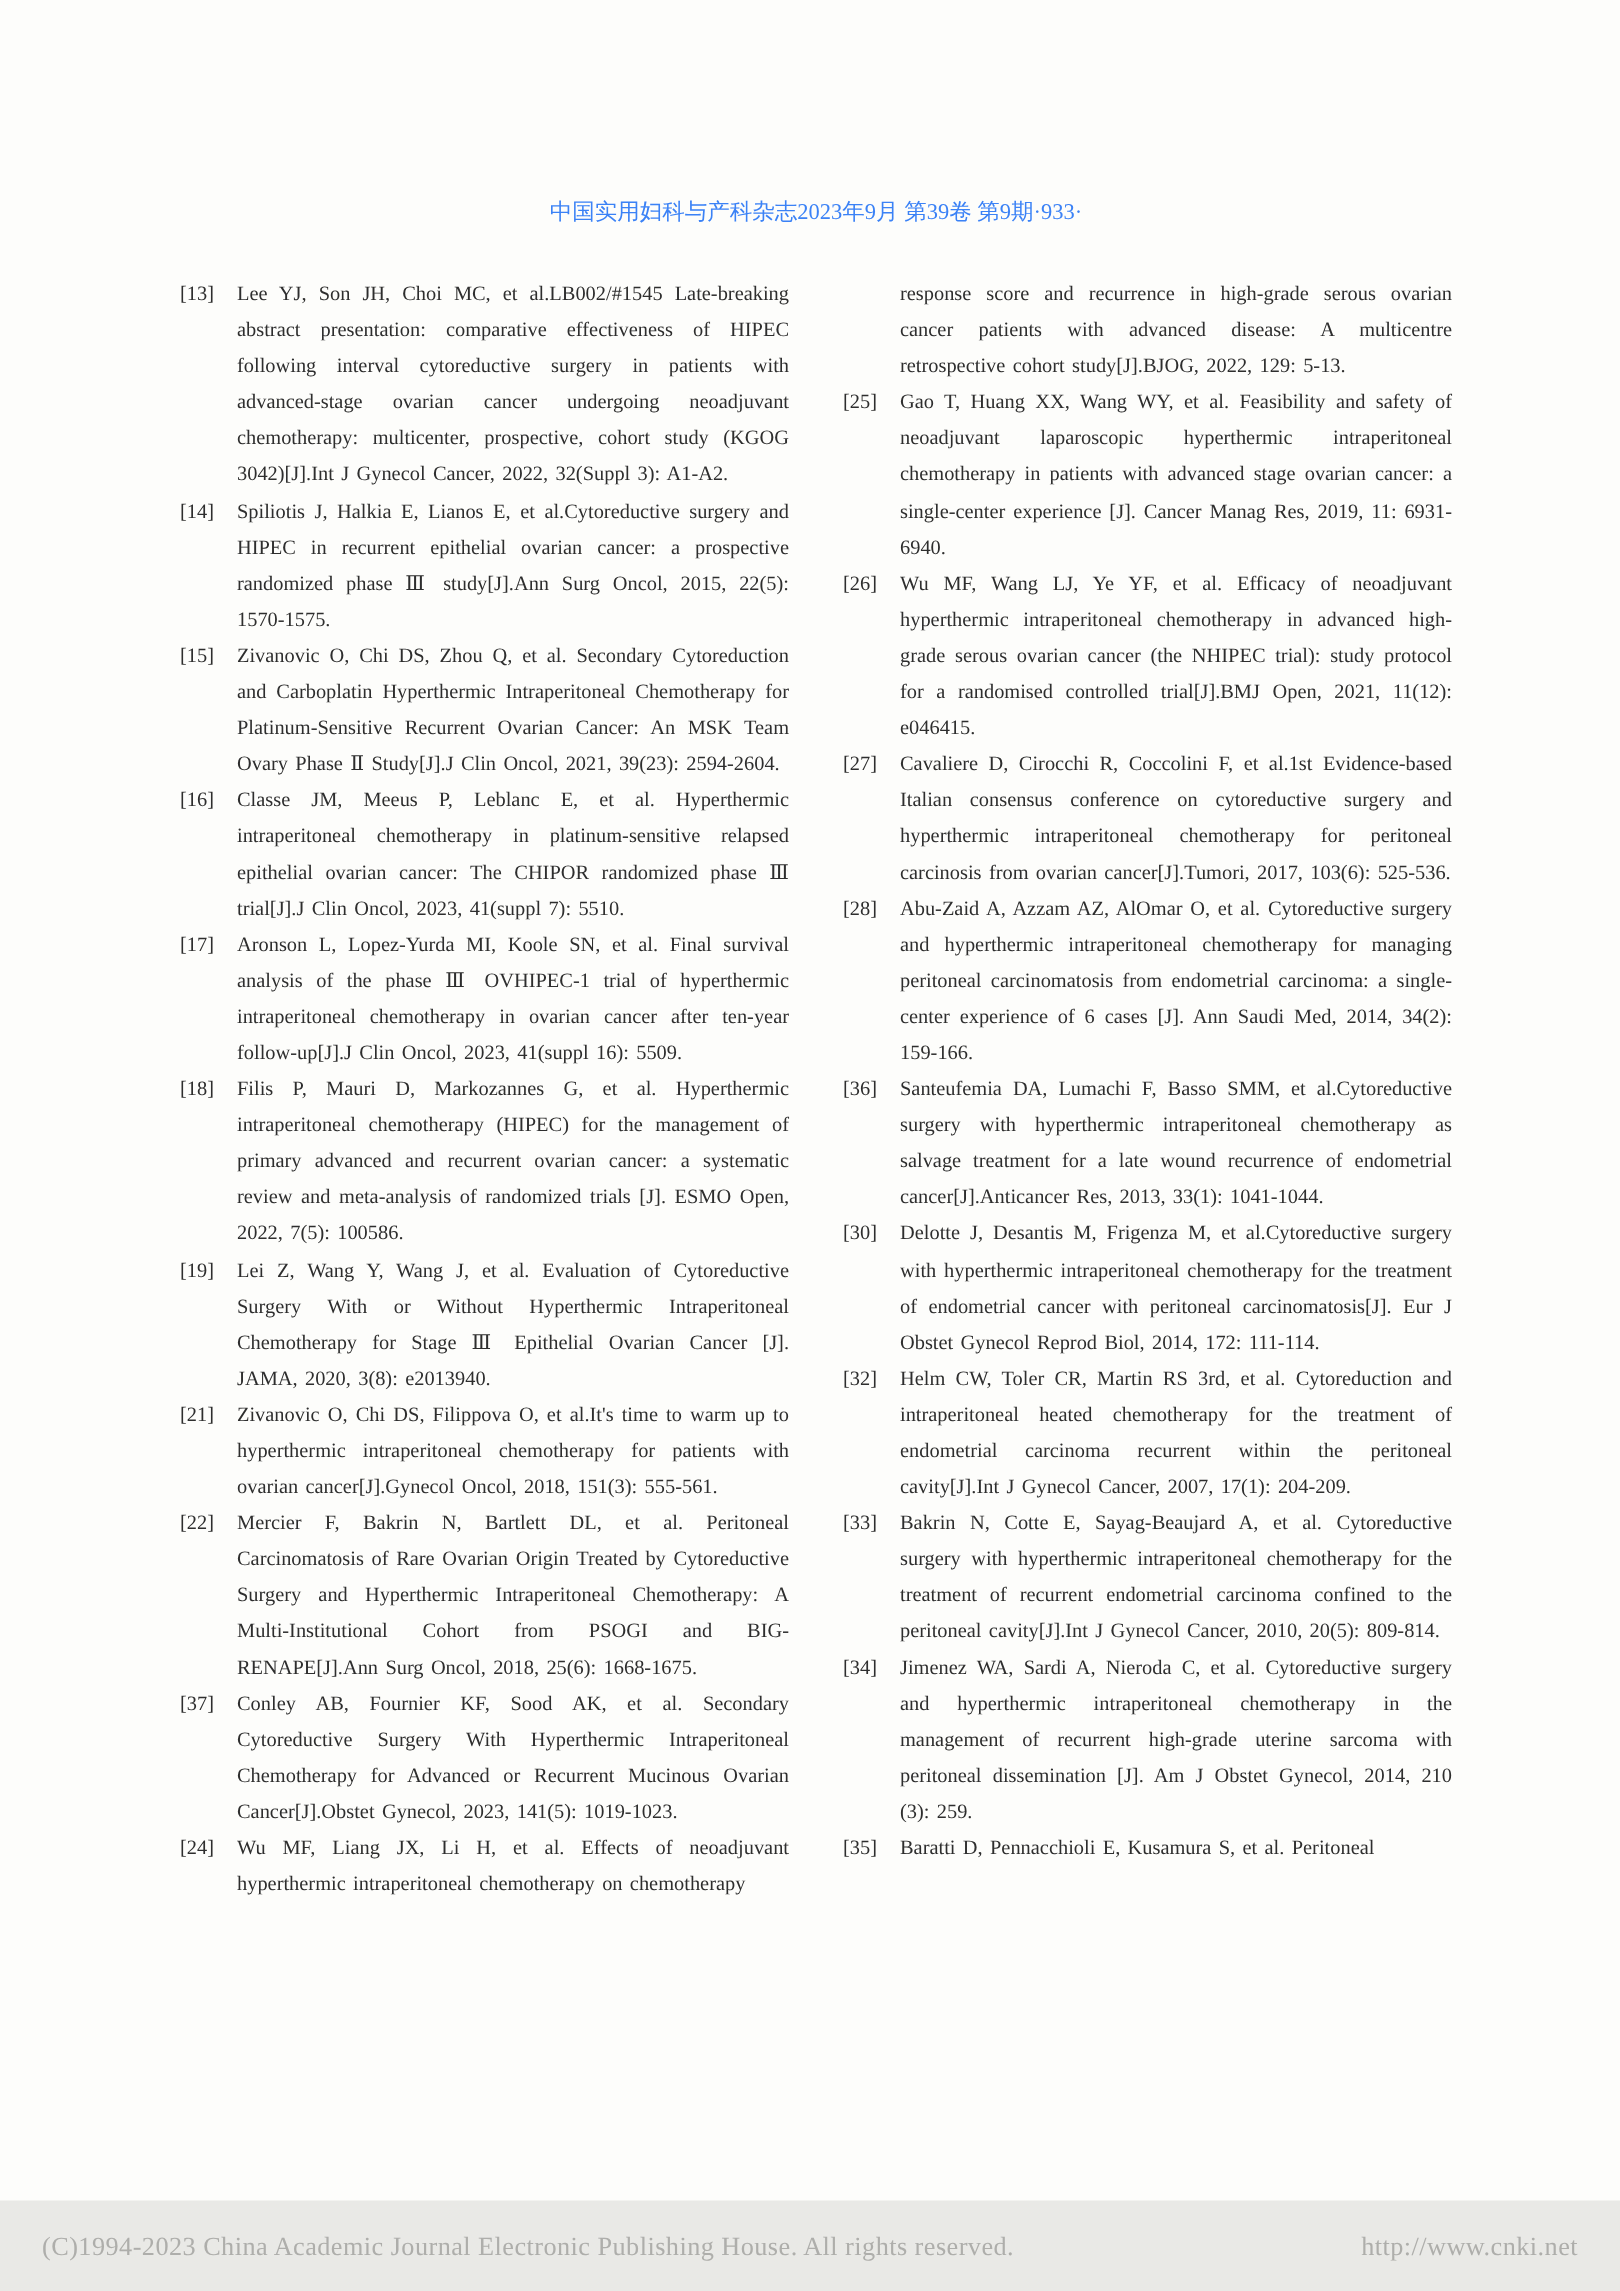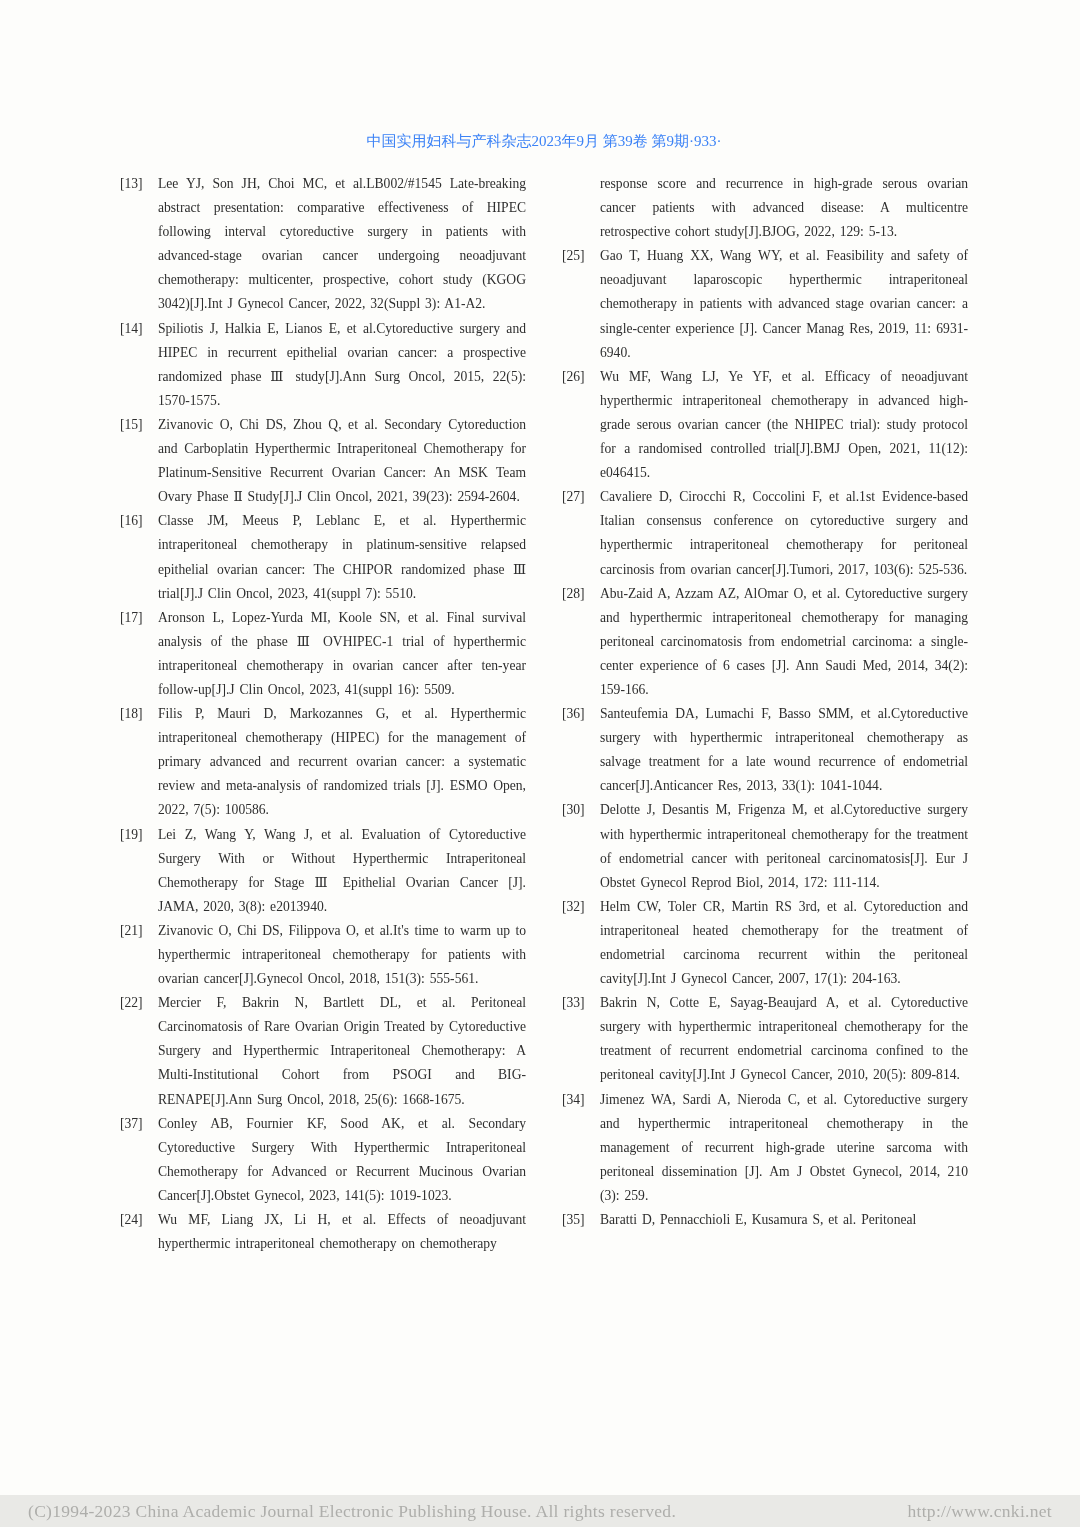--- a/index.html
+++ b/index.html
@@ -32,20 +32,21 @@
     position: absolute;
     top: 172px;
     left: 120px;
     right: 112px;
     display: flex;
     gap: 36px;
   }
   .col {
     flex: 1 1 0;
     min-width: 0;
+    margin-top: 12px;
   }
   .ref {
     margin: 0;
     padding-left: 38px;
     text-indent: -38px;
     text-align: justify;
     font-size: 13.6px;
     line-height: 24.1px;
     word-spacing: 1.5px;
     color: #2e2e2e;
@@ -53,21 +54,21 @@
   .ref-id {
     display: inline-block;
     width: 38px;
     text-indent: 0;
   }
   .footer {
     position: absolute;
     bottom: 0;
     left: 0;
     right: 0;
-    height: 32px;
+    height: 60px;
     background: #e9e9e6;
     display: flex;
     justify-content: space-between;
     align-items: center;
     padding: 0 28px;
     box-sizing: border-box;
     font-size: 17.5px;
     color: #aeaeab;
     letter-spacing: 0.3px;
   }
@@ -116,21 +117,21 @@
 
   <p class="ref"><span class="ref-id">[27]</span><span>Cavaliere D, Cirocchi R, Coccolini F, et al.1st Evidence-based Italian consensus conference on cytoreductive surgery and hyperthermic intraperitoneal chemotherapy for peritoneal carcinosis from ovarian cancer[J].Tumori, 2017, 103(6): 525-536.</span></p>
 
   <p class="ref"><span class="ref-id">[28]</span><span>Abu-Zaid A, Azzam AZ, AlOmar O, et al. Cytoreductive surgery and hyperthermic intraperitoneal chemotherapy for managing peritoneal carcinomatosis from endometrial carcinoma: a single-center experience of 6 cases [J]. Ann Saudi Med, 2014, 34(2): 159-166.</span></p>
 
   <p class="ref"><span class="ref-id">[36]</span><span>Santeufemia DA, Lumachi F, Basso SMM, et al.Cytoreductive surgery with hyperthermic intraperitoneal chemotherapy as salvage treatment for a late wound recurrence of endometrial cancer[J].Anticancer Res, 2013, 33(1): 1041-1044.</span></p>
 
   <p class="ref"><span class="ref-id">[30]</span><span>Delotte J, Desantis M, Frigenza M, et al.Cytoreductive surgery with hyperthermic intraperitoneal chemotherapy for the treatment of endometrial cancer with peritoneal carcinomatosis[J]. Eur J Obstet Gynecol Reprod Biol, 2014, 172: 111-114.</span></p>
 
 
-  <p class="ref"><span class="ref-id">[32]</span><span>Helm CW, Toler CR, Martin RS 3rd, et al. Cytoreduction and intraperitoneal heated chemotherapy for the treatment of endometrial carcinoma recurrent within the peritoneal cavity[J].Int J Gynecol Cancer, 2007, 17(1): 204-163.</span></p>
+  <p class="ref"><span class="ref-id">[32]</span><span>Helm CW, Toler CR, Martin RS 3rd, et al. Cytoreduction and intraperitoneal heated chemotherapy for the treatment of endometrial carcinoma recurrent within the peritoneal cavity[J].Int J Gynecol Cancer, 2007, 17(1): 204-209.</span></p>
 
   <p class="ref"><span class="ref-id">[33]</span><span>Bakrin N, Cotte E, Sayag-Beaujard A, et al. Cytoreductive surgery with hyperthermic intraperitoneal chemotherapy for the treatment of recurrent endometrial carcinoma confined to the peritoneal cavity[J].Int J Gynecol Cancer, 2010, 20(5): 809-814.</span></p>
 
   <p class="ref"><span class="ref-id">[34]</span><span>Jimenez WA, Sardi A, Nieroda C, et al. Cytoreductive surgery and hyperthermic intraperitoneal chemotherapy in the management of recurrent high-grade uterine sarcoma with peritoneal dissemination [J]. Am J Obstet Gynecol, 2014, 210 (3): 259.</span></p>
 
   <p class="ref"><span class="ref-id">[35]</span><span>Baratti D, Pennacchioli E, Kusamura S, et al. Peritoneal</span></p>
 </div>
   </div>
 
   <div class="footer">

